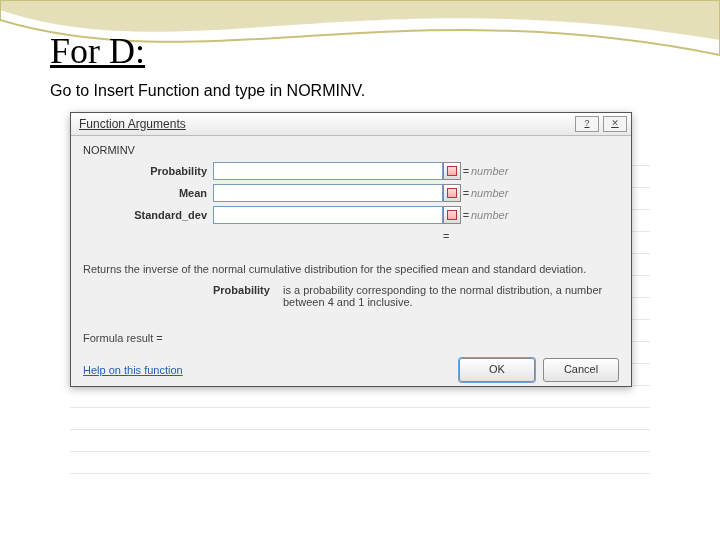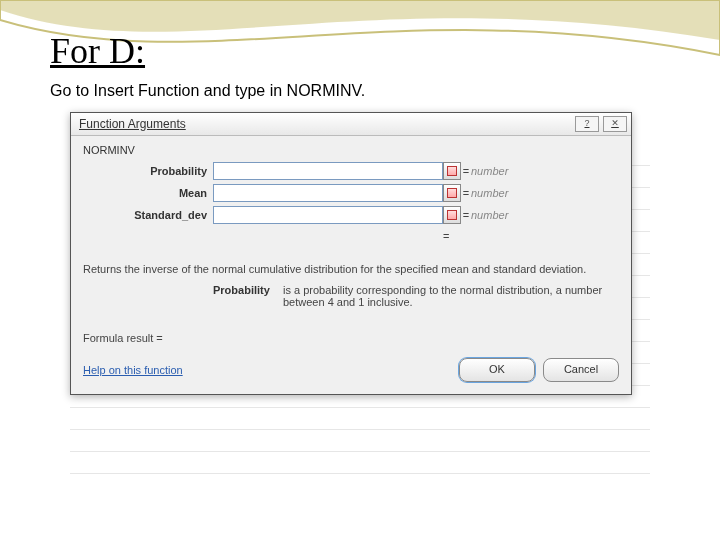--- a/index.html
+++ b/index.html
@@ -63,21 +63,21 @@
   .winbtn {
     width: 22px; height: 14px;
     border:1px solid #999;
     background:#f5f5f5;
     font-size:9px;
     line-height:12px;
     text-align:center;
     color:#555;
   }
   .body {
-    padding: 8px 12px 12px 12px;
+    padding: 8px 12px 4px 12px;
   }
   .funcname {
     font-size: 11px;
     margin-bottom: 6px;
   }
   .args {
     display: grid;
     grid-template-columns: 130px 230px 18px 10px 120px;
     row-gap: 4px;
     align-items: center;
@@ -117,21 +117,21 @@
     display:flex;
     align-items:center;
     justify-content:space-between;
     padding-top:6px;
   }
   .helplink { color:#2a5db0; text-decoration:underline; cursor:pointer;}
   .btns { display:flex; gap:8px;}
   .dlgbtn {
     width:74px;height:22px;
     border:1px solid #8a8a8a;
-    border-radius:8px;
+    border-radius:3px;
     background:linear-gradient(#fff,#e4e4e4);
     font-size:11px;
     text-align:center;
     line-height:20px;
   }
   .dlgbtn.ok { box-shadow:0 0 0 1px #6aa5e0;}
   
   .gridbg {
     position:absolute;
     left:70px; top:165px;

